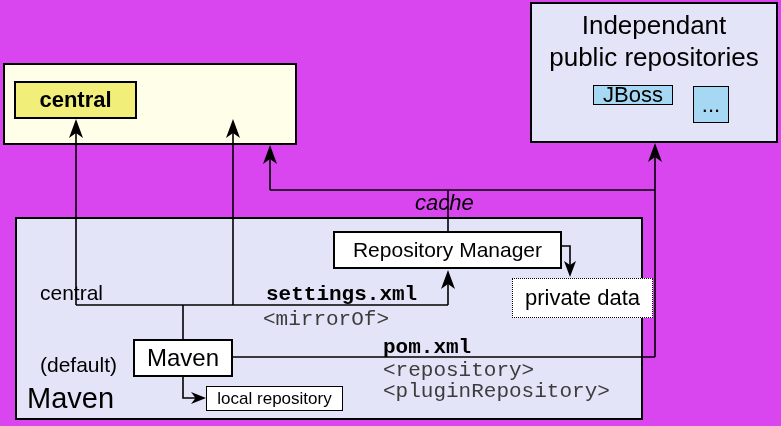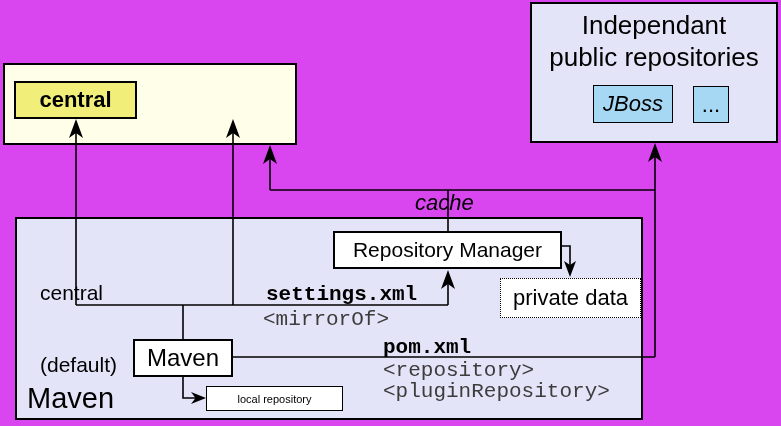--- a/index.html
+++ b/index.html
@@ -17,26 +17,26 @@
 
   
   .cream-group   { left:3px;   top:63px;  width:294px; height:82px;  background:#FEFEE9; border:2px solid #000; }
   .indep-box     { left:530px; top:2px;   width:248px; height:141px; background:#E4E4F8; border:2px solid #000;
                    flex-direction:column; justify-content:flex-start; }
   .users-box     { left:15px;  top:217px; width:628px; height:203px; background:#E4E4F8; border:2px solid #000; }
 
   
   .central-node  { left:14px;  top:81px;  width:123px; height:38px; background:#F1EE79; border:2px solid #000; font-weight:bold; font-size:22px; }
   .mirrors-node  { left:188px; top:81px;  width:92px;  height:39px; background:#FEFEE9; border:1px solid #000; font-size:23px; }
-  .jboss-node    { left:593px; top:85px;  width:80px;  height:38px; background:#A6D7F3; border:1px solid #000; font-size:22px;font-style:italic; }
+  .jboss-node    { left:593px; top:85px;  width:80px;  height:20px; background:#A6D7F3; border:1px solid #000; font-size:22px; }
   .dots-node     { left:693px; top:86px;  width:36px;  height:37px; background:#A6D7F3; border:1px solid #000; font-size:22px; }
   .repomgr-node  { left:333px; top:231px; width:229px; height:38px; background:#fff; border:2px solid #000; font-size:21px; }
-  .private-node  { left:500px; top:278px; width:141px; height:40px; background:#fff; border:1.5px dotted #000; font-size:22px; }
+  .private-node  { left:512px; top:278px; width:141px; height:40px; background:#fff; border:1.5px dotted #000; font-size:22px; }
   .maven-node    { left:133px; top:339px; width:100px; height:38px; background:#fff; border:2px solid #000; font-size:24px; }
-  .localrepo-node{ left:206px; top:386px; width:137px; height:25px; background:#fff; border:1px solid #000; font-size:11px; }
+  .localrepo-node{ left:206px; top:386px; width:137px; height:25px; background:#fff; border:1px solid #000; font-size:17px; }
 
   
   .indep-title   { margin-top:5px; text-align:center; font-size:26px; line-height:32px; }
   .users-label   { left:27px;  top:382px; font-size:29px; }
   .central-default { left:40px; top:233px; font-size:21px; line-height:24px; }
   .cache-label   { left:415px; top:190px; font-size:22px; font-style:italic; }
   .settings-label{ left:266px; top:283px; font-size:21px; font-weight:bold; }
   .mirrorof-label{ left:263px; top:308px; font-size:21px; color:#3C3C3C; }
   .pom-label     { left:383px; top:336px; font-size:21px; font-weight:bold; }
   .repo-tag      { left:383px; top:359px; font-size:21px; color:#3C3C3C; }

